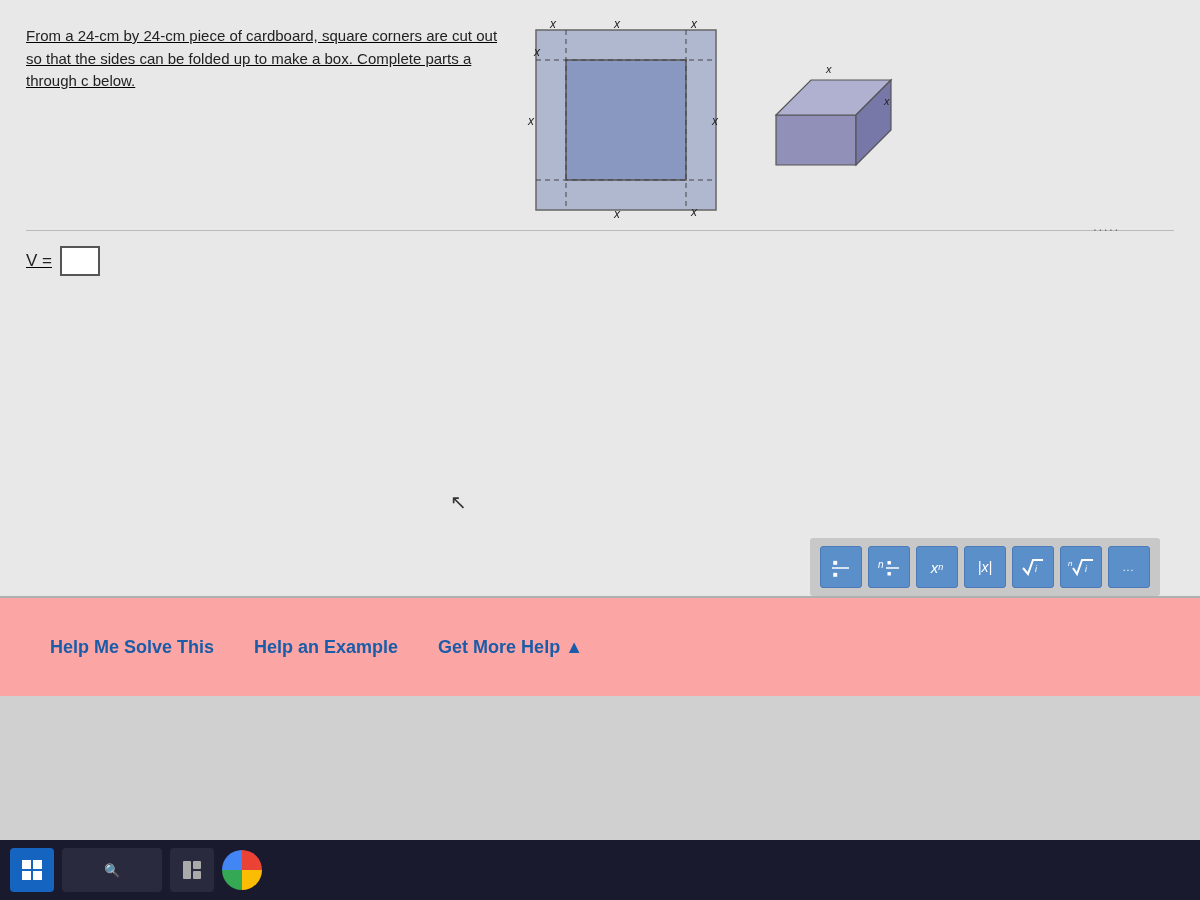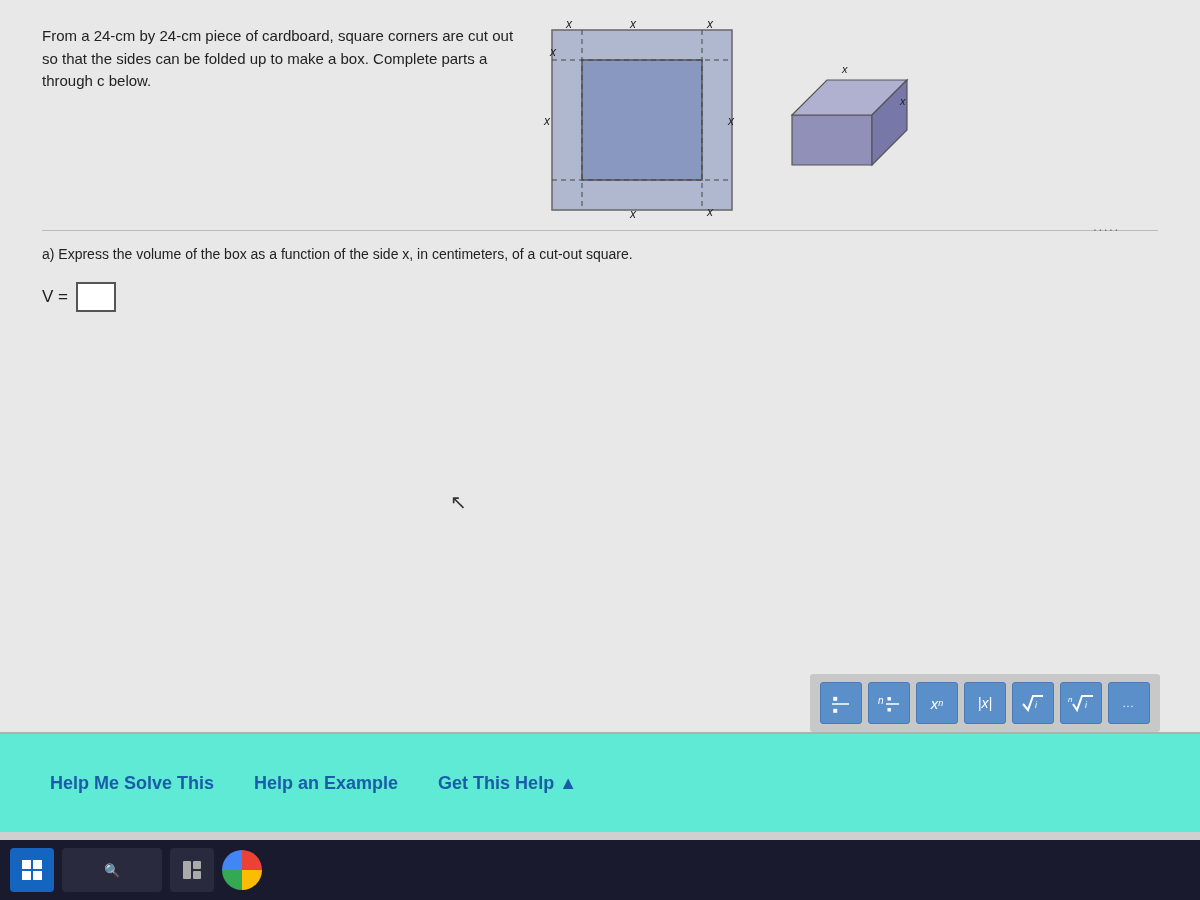--- a/index.html
+++ b/index.html
@@ -10,23 +10,24 @@
       background: #d0d0d0;
       font-family: Arial, sans-serif;
       overflow: hidden;
       position: relative;
     }
 
     
     .main-content {
       background: #e8e8e8;
       width: 1200px;
-      height: 832px;
+      height: 696px;
       position: relative;
-      padding: 20px 42px;
+      padding: 20px 26px;
+      text-decoration: underline;
     }
 
     
     .problem-section {
       display: flex;
       align-items: flex-start;
       margin-bottom: 10px;
     }
 
     .problem-text {
@@ -131,21 +132,21 @@
       font-style: italic;
     }
 
     
     .bottom-bar {
       position: absolute;
       bottom: 0;
       left: 0;
       right: 0;
       height: 100px;
-      background: #5eead4;
+      background: #fca5a5;
       display: flex;
       align-items: center;
       padding: 0 50px;
       gap: 40px;
       border-top: 2px solid #b0b0b0;
     }
 
     .action-btn {
       font-size: 18px;
       color: #1a5ca8;
@@ -259,21 +260,20 @@
           <text x="128" y="50" font-size="11" fill="#222" font-style="italic">x</text>
         </svg>
       </div>
     </div>
   </div>
 
   <div class="dots-indicator">.....</div>
 
   <hr class="divider">
 
-  <span class="part-a-label">a) Express the volume of the box as a function of the side x, in centimeters, of a cut-out square.</span>
 
   <div class="volume-expression">
     <span>V =</span>
     <div class="answer-box"></div>
   </div>
 
   <div class="cursor">↖</div>
 
   <div class="math-toolbar">
     <button class="math-btn">
@@ -307,21 +307,21 @@
         <line x1="15" y1="4" x2="26" y2="4" stroke="white" stroke-width="2"></line>
         <text x="18" y="16" font-size="9" fill="white" font-style="italic">i</text>
       </svg>
     </button>
     <button class="math-btn" style="font-size:10px; letter-spacing:1px;">...</button>
   </div>
 
   <div class="bottom-bar" style="bottom: 0px; position: absolute;">
     <button class="action-btn">Help Me Solve This</button>
     <button class="action-btn">Help an Example</button>
-    <button class="action-btn">Get This Help ▲</button>
+    <button class="action-btn">Get More Help ▲</button>
   </div>
 
 </div>
 
 <div class="taskbar" style="bottom:0; height:60px;">
   <button class="taskbar-btn" style="background:#1565c0; color:white; font-size:18px;">
     <svg width="22" height="22" viewBox="0 0 22 22" xmlns="http://www.w3.org/2000/svg">
       <rect x="1" y="1" width="9" height="9" fill="white"></rect>
       <rect x="12" y="1" width="9" height="9" fill="white"></rect>
       <rect x="1" y="12" width="9" height="9" fill="white"></rect>

